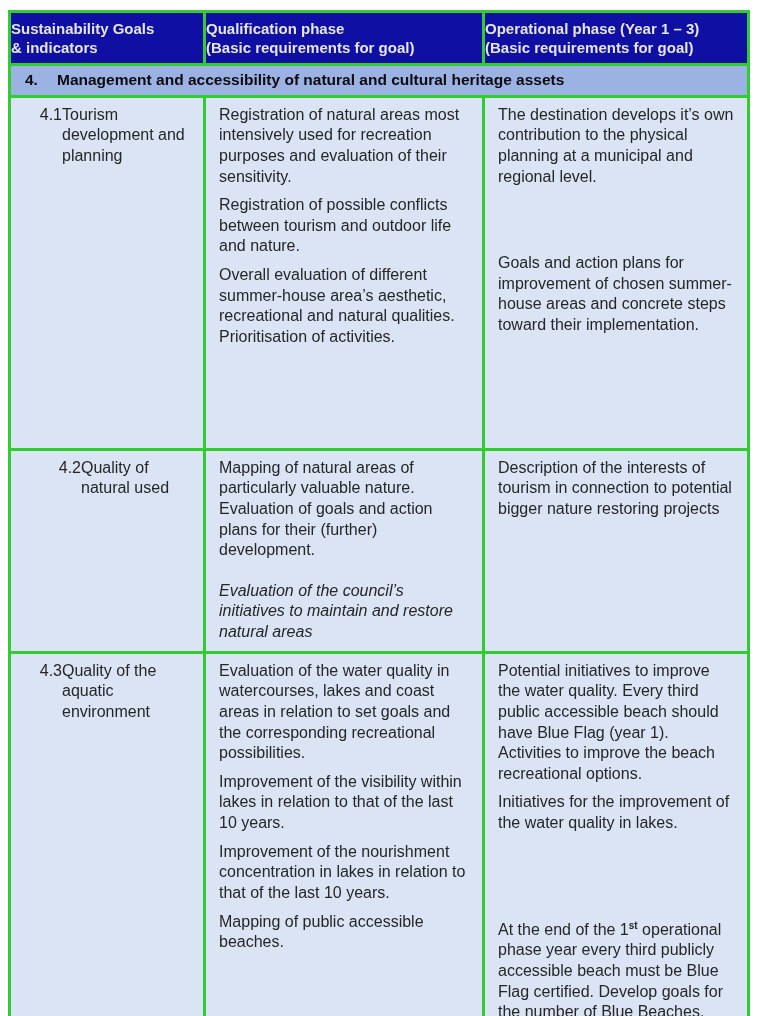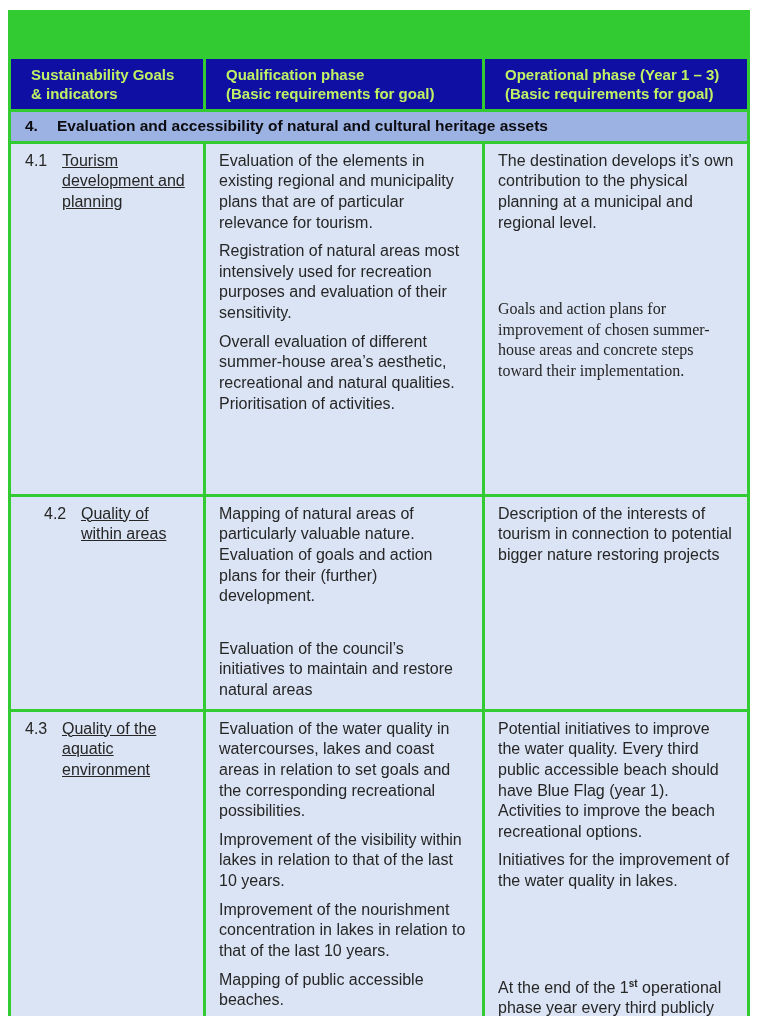--- a/index.html
+++ b/index.html
@@ -10,46 +10,45 @@
   }
   .tbl {
     position:absolute; left:8px; top:10px; width:742px;
     box-sizing:border-box;
     background:#32cb32;             
     display:grid;
     grid-template-columns:192px 276px 1fr;
     gap:3px; padding:3px;
   }
   .hcell {
-    background:#0f0fa4; color:#bef264;
+    background:#0f0fa4; color:#e5e5e5;
     font-weight:bold; font-size:15px; line-height:1.27;
-    padding:6px 8px 6px 20px; box-sizing:border-box;
+    padding:6px 8px 6px 0; box-sizing:border-box;
     min-height:48px;
-    margin-top:46px;
   }
   .scell {
     grid-column:1 / -1;
     background:#9cb2e2; color:#0b0b10;
     font-weight:bold; font-size:15.5px; line-height:1.2;
     padding:5px 10px 5px 14px; box-sizing:border-box;
     display:flex;
   }
   .scell .num { width:32px; flex:none; }
   .cell {
     background:#dbe4f4; color:#262626;
     font-size:16px; line-height:1.29;
     padding:7px 12px 8px 13px; box-sizing:border-box;
   }
   .goal-cell { display:flex; padding-left:14px; }
-  .goal-cell .num { width:37px; flex:none; }
-  .goal-text { flex:1;text-decoration:underline; }
+  .goal-cell .num { width:37px; flex:none;text-align:right; }
+  .goal-text { flex:1; }
   p { margin:0 0 8px 0; }
   p:last-child { margin-bottom:0; }
-  .gap-r1op3 { margin-top:66px;font-family:Liberation Serif, serif; }
-  .gap-r2q2  { margin-top:32px; }
+  .gap-r1op3 { margin-top:66px; }
+  .gap-r2q2  { margin-top:20px;font-style:italic; }
   .gap-r3q2  { }
   .gap-r3op3 { margin-top:86px; }
   .minh-r1 { min-height:350px; }
   .minh-r2 { min-height:174px;padding-left:33px; }
   .minh-r3 { min-height:373px; }
   sup { font-size:10px; line-height:0; vertical-align:super;font-weight:bold; }
 </style>
 </head>
 <body>
 
@@ -63,40 +62,40 @@
     <div>Qualification phase</div>
     <div>(Basic requirements for goal)</div>
   </div>
   <div class="hcell">
     <div>Operational phase (Year 1 – 3)</div>
     <div>(Basic requirements for goal)</div>
   </div>
 
   <div class="scell">
     <span class="num">4.</span>
-    <span>Evaluation and accessibility of natural and cultural heritage assets</span>
+    <span>Management and accessibility of natural and cultural heritage assets</span>
   </div>
 
   <div class="cell goal-cell minh-r1">
     <span class="num">4.1</span>
     <span class="goal-text">Tourism development and planning</span>
   </div>
   <div class="cell">
-    <p>Evaluation of the elements in existing regional and municipality plans that are of particular relevance for tourism.</p>
     <p>Registration of natural areas most intensively used for recreation purposes and evaluation of their sensitivity.</p>
+    <p>Registration of possible conflicts between tourism and outdoor life and nature.</p>
     <p>Overall evaluation of different summer-house area’s aesthetic, recreational and natural qualities. Prioritisation of activities.</p>
   </div>
   <div class="cell">
     <p>The destination develops it’s own contribution to the physical planning at a municipal and regional level.</p>
     <p class="gap-r1op3">Goals and action plans for improvement of chosen summer-house areas and concrete steps toward their implementation.</p>
   </div>
 
   <div class="cell goal-cell minh-r2">
     <span class="num">4.2</span>
-    <span class="goal-text">Quality of within areas</span>
+    <span class="goal-text">Quality of natural used</span>
   </div>
   <div class="cell">
     <p>Mapping of natural areas of particularly valuable nature. Evaluation of goals and action plans for their (further) development.</p>
     <p class="gap-r2q2">Evaluation of the council’s initiatives to maintain and restore natural areas</p>
   </div>
   <div class="cell">
     <p>Description of the interests of tourism in connection to potential bigger nature restoring projects</p>
   </div>
 
   <div class="cell goal-cell minh-r3">

